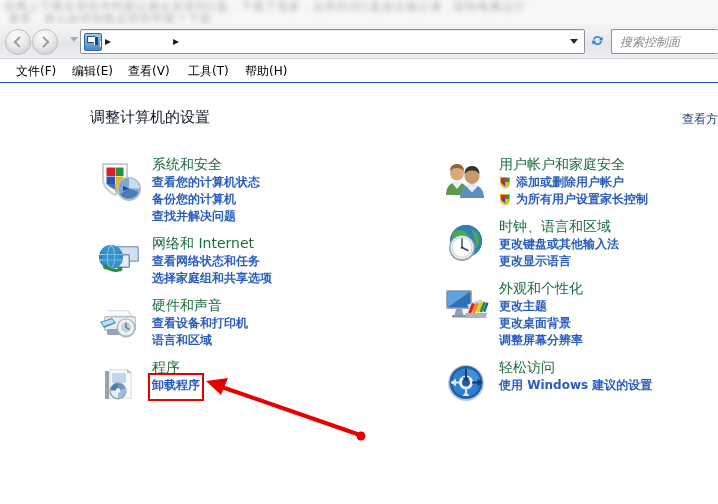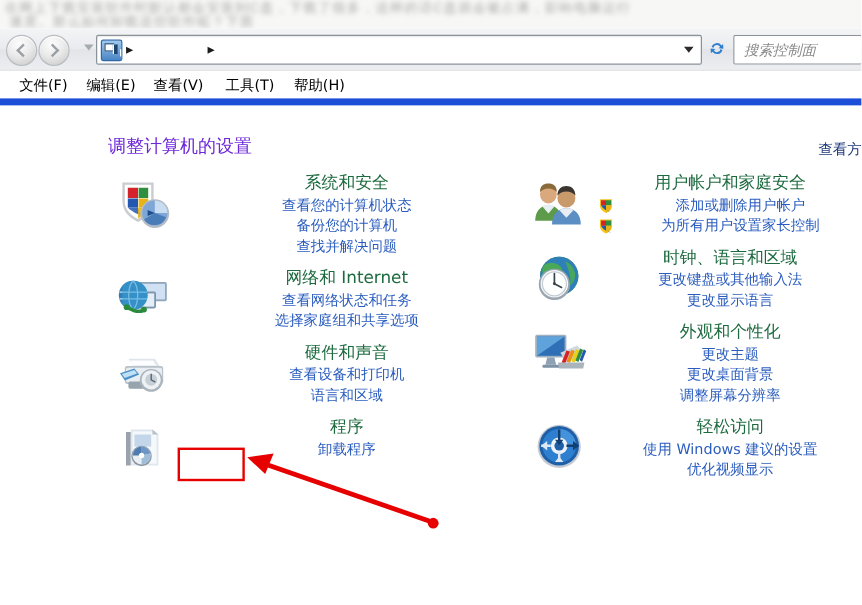--- a/index.html
+++ b/index.html
@@ -92,55 +92,56 @@
     border-right:none;overflow:hidden;
   }
   .searchbox .ph{
     position:absolute;left:8px;top:4px;font-size:12px;color:#888;
     font-style:italic;white-space:nowrap;
     font-family:"DejaVu Sans","Liberation Sans",sans-serif;
   }
 
   
   .menubar{
-    height:23px;background:#ffffff;border-bottom:6px solid #1d4ed8;
+    height:23px;background:#ffffff;border-bottom:1px solid #1d4ed8;
     position:relative;
   }
   .menuitem{
     position:absolute;top:4px;font-size:12px;color:#000;white-space:nowrap;
     padding:0 2px;cursor:default;
     font-family:"DejaVu Sans","Liberation Sans",sans-serif;
   }
 
   
   .content{position:relative;height:423px;background:#fff;padding:0;}
   .page-title{
-    position:absolute;left:90px;top:25px;font-size:15px;color:#6d28d9;
+    position:absolute;left:90px;top:25px;font-size:15px;color:#0f172a;
     font-family:"DejaVu Sans","Liberation Sans",sans-serif;white-space:nowrap;
   }
   .viewby{
     position:absolute;right:0;top:28px;font-size:12px;color:#1f3a7a;
     white-space:nowrap;font-family:"DejaVu Sans","Liberation Sans",sans-serif;margin-left:32px;
   }
   .cats{position:absolute;left:0;top:56px;width:718px;}
-  .col{position:absolute;top:0;text-align:center;}
+  .col{position:absolute;top:16px;}
   .col.left{left:96px;width:330px;}
   .col.right{left:443px;width:275px;}
   .cat{position:relative;margin-bottom:9px;min-height:58px;}
   .cat .icon{position:absolute;left:0;top:2px;width:48px;height:46px;}
   .cat .body{margin-left:56px;}
   .cat .title{
     font-size:14px;color:#1c6a3e;white-space:nowrap;line-height:19px;
     font-family:"DejaVu Sans","Liberation Sans",sans-serif;cursor:pointer;
     display:inline-block;
   }
   .cat .link{
     font-size:12px;color:#2a5cbe;line-height:17px;white-space:nowrap;
     font-family:"DejaVu Sans","Liberation Sans",sans-serif;cursor:pointer;
     display:block;
+    font-weight:bold;
   }
   .cat .link.shielded{padding-left:17px;position:relative;}
   .shield-mini{
     position:absolute;left:0;top:2px;width:12px;height:13px;
   }
 
   
   .redbox{
     position:absolute;border:2px solid #e60000;box-sizing:border-box;
     pointer-events:none;
@@ -400,21 +401,20 @@
               <path d="M34.5 18.5l5 4-5 4z" fill="#123f73"></path>
               <path d="M8 21.5h8v2H8z" fill="#dfe9f3"></path>
               <path d="M13 18.5l-5 4 5 4z" fill="#dfe9f3"></path>
               <path d="M22 27h2v9h-2z" fill="#dfe9f3"></path>
               <path d="M19.5 31.5h7L23 36z" fill="#dfe9f3" transform="rotate(180 23 33.7)"></path>
             </svg>
           </div>
           <div class="body">
             <span class="title">轻松访问</span>
             <span class="link">使用 Windows 建议的设置</span>
-            <span class="link">优化视频显示</span>
           </div>
         </div>
 
       </div>
     </div>
   </div>
 </div>
 
 <div class="redbox" style="left:148px;top:373px;width:56px;height:28px;"></div>
 

